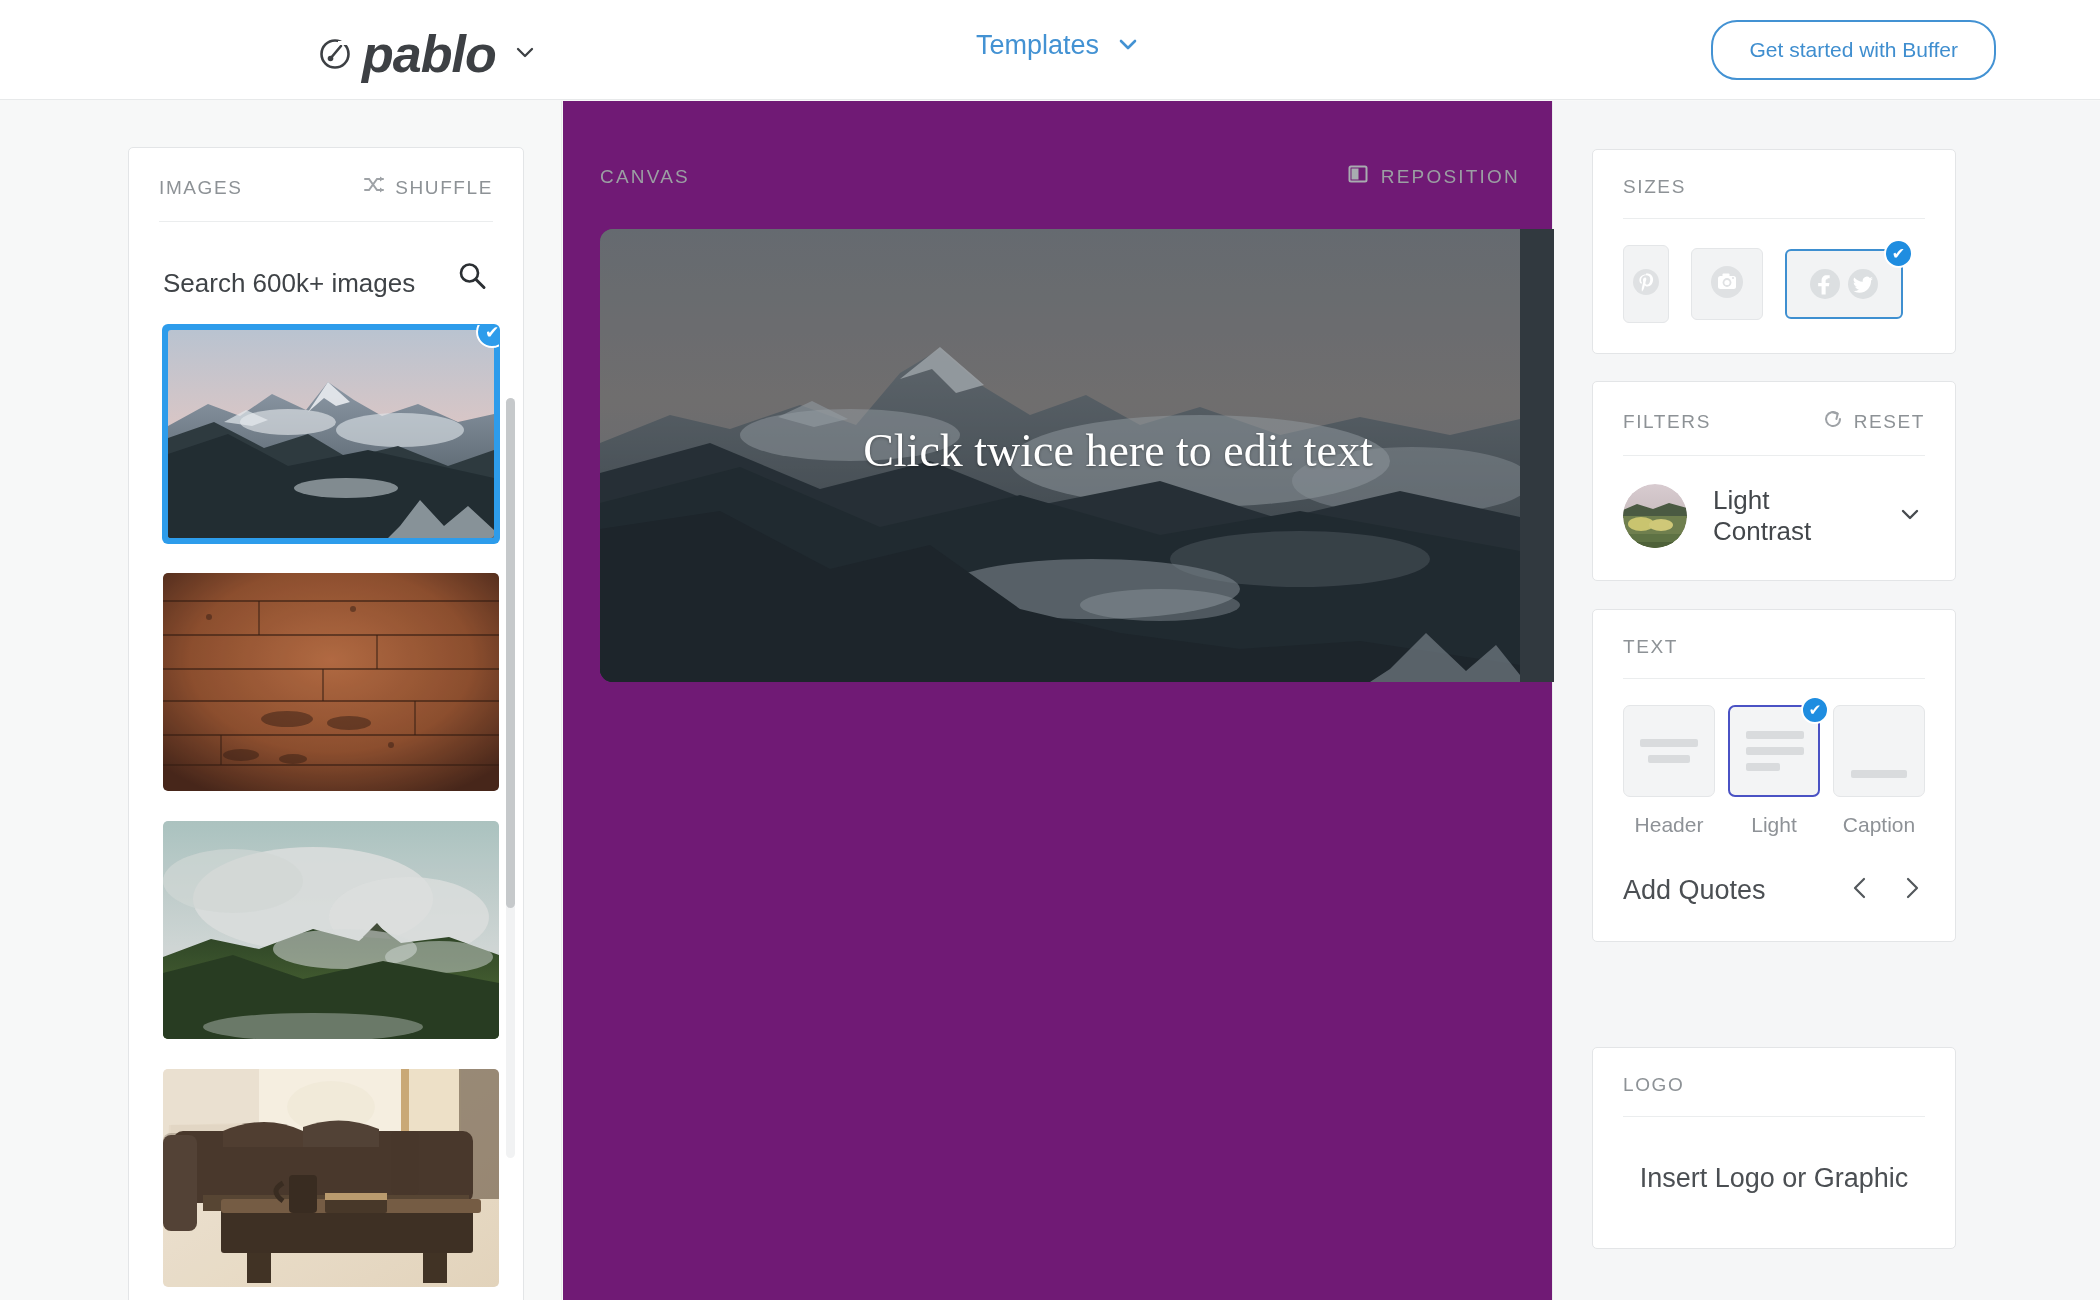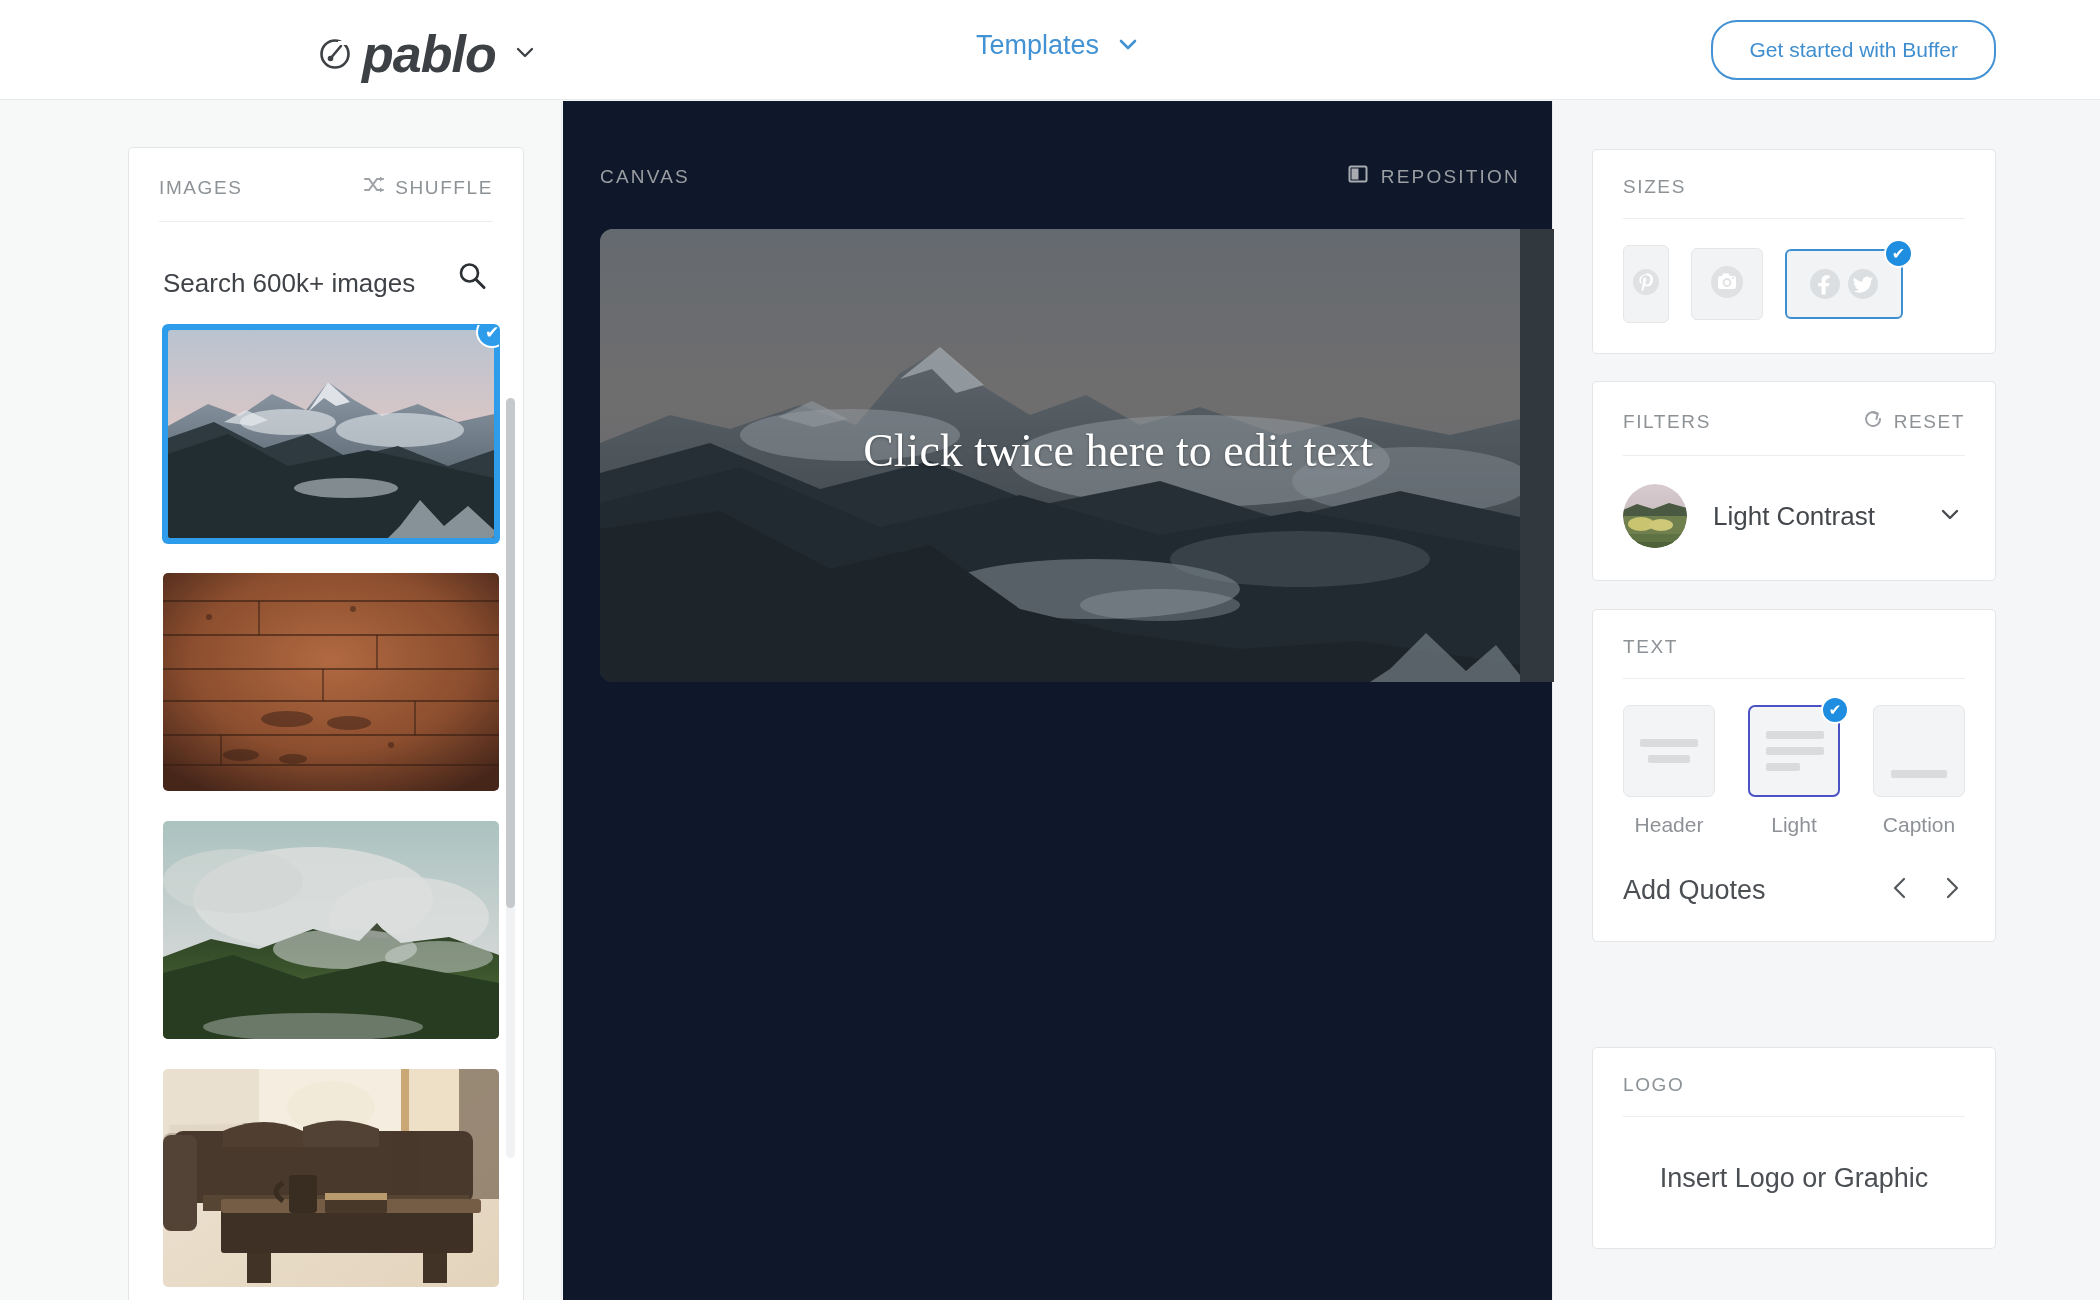--- a/index.html
+++ b/index.html
@@ -52,21 +52,21 @@
 
   
   .stage { position: absolute; left: 0; top: 101px; width: 2100px; height: 1199px; }
 
   .col-left {
     position: absolute; left: 0; top: 0; width: 562px; height: 1199px;
     background: #f7f8f8; border-right: 1px solid #e9eaec;
   }
   .col-center {
     position: absolute; left: 563px; top: 0; width: 990px; height: 1199px;
-    background: #0f172a; border-right: 1px solid #e9eaec; text-align: right;
+    background: #701a75; border-right: 1px solid #e9eaec; text-align: right;
   }
   .col-right {
     position: absolute; left: 1554px; top: 0; width: 546px; height: 1199px;
     background: #f5f6f7;
   }
 
   
   .card {
     background: #ffffff;
     border: 1px solid #e3e5e7;
@@ -164,21 +164,21 @@
   .canvas-text {
     position: absolute; inset: 0;
     display: flex; align-items: center; justify-content: center;
     font-family: "Liberation Serif", serif;
     font-size: 46px; color: #ffffff;
     text-shadow: 0 1px 3px rgba(0,0,0,0.35);
     padding-bottom: 10px;
   }
 
   
-  .rp { position: absolute; left: 38px; width: 404px; }
+  .rp { position: absolute; left: 38px; width: 364px; }
   .rp-sizes { top: 48px; }
   .rp-filters { top: 280px; }
   .rp-text { top: 508px; }
   .rp-logo { top: 938px; margin-top: 8px; }
 
   .size-row { display: flex; align-items: center; gap: 22px; padding: 26px 30px 30px 30px; }
   .size-opt {
     position: relative; background: #f2f3f4; border: 1px solid #e4e6e8;
     border-radius: 6px; display: flex; align-items: center; justify-content: center;
     cursor: pointer;

